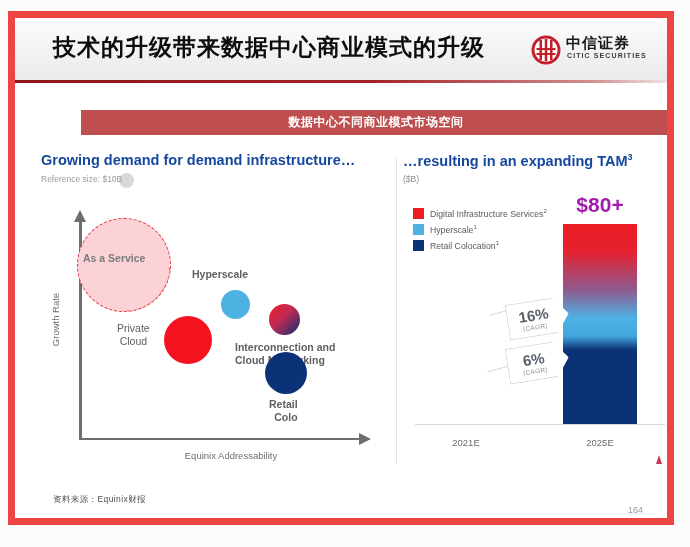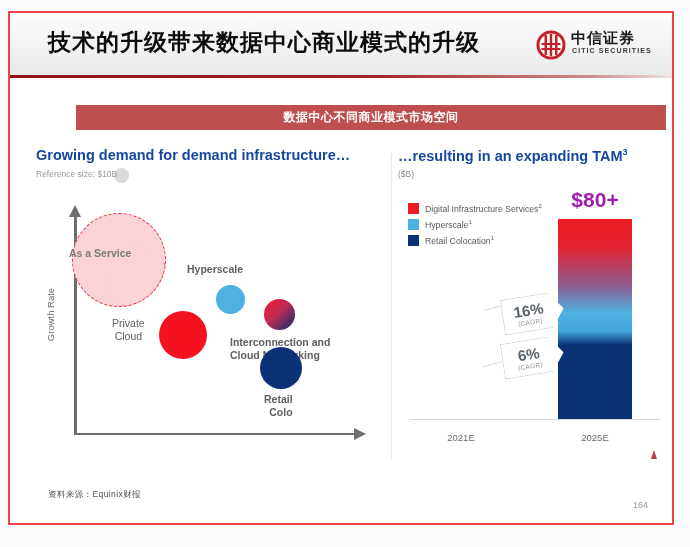--- a/index.html
+++ b/index.html
@@ -5,21 +5,21 @@
   html,body{margin:0;padding:0;background:#ffffff;}
   body{
     width:690px;height:547px;position:relative;overflow:hidden;
     font-family:"Liberation Sans","DejaVu Sans",sans-serif;
     background:#fbfbfb;
   }
 
   
   .slide{
     position:absolute;left:8px;top:11px;width:666px;height:514px;
-    background:#ffffff;border:2px solid #ef4444;box-sizing:border-box;
+    background:#ffffff;border:7px solid #ef4444;box-sizing:border-box;
     overflow:hidden;
   }
 
   
   .titlebar{
     position:absolute;left:0;top:0;width:100%;height:62px;
     background:linear-gradient(180deg,#fdfdfd 0%,#f2f2f2 55%,#eaeaea 100%);
     box-sizing:border-box;
   }
   .slide-title{
@@ -116,21 +116,21 @@
   }
   .bub-aas .wedge{
     position:absolute;right:-16px;bottom:-16px;width:62px;height:62px;
     border-radius:50%;background:#ef1b28;
   }
   .bub-aas .wedge-mask{
     position:absolute;right:-2px;bottom:-2px;width:62px;height:62px;
     border-radius:50%;background:#fbd2d6;
   }
   .lbl-aas{
-    position:absolute;left:33px;top:48px;font-size:10.5px;font-weight:bold;
+    position:absolute;left:42px;top:48px;font-size:10.5px;font-weight:bold;
     color:#7c7c7c;white-space:nowrap;z-index:5;
   }
 
   .bub-hyper{
     left:180px;top:86px;width:29px;height:29px;background:#4db1e2;
   }
   .lbl-hyper{
     position:absolute;left:151px;top:64px;font-size:10.5px;font-weight:bold;
     color:#5e5e5e;white-space:nowrap;
   }
@@ -271,20 +271,21 @@
       <div class="ref-text">Reference size: $10B</div>
     </div>
 
     <div class="bubblechart">
       <div class="axis-y"></div>
       <div class="axis-y-head"></div>
       <div class="axis-x"></div>
       <div class="axis-x-head"></div>
 
       <div class="axis-y-label">Growth Rate</div>
+      <div class="axis-x-label">Equinix Addressability</div>
 
       <div class="bub bub-aas">
         <div class="wedge"></div>
         <div class="wedge-mask"></div>
       </div>
       <div class="lbl-aas">As a Service</div>
 
       <div class="bub bub-hyper"></div>
       <div class="lbl-hyper">Hyperscale</div>
 

